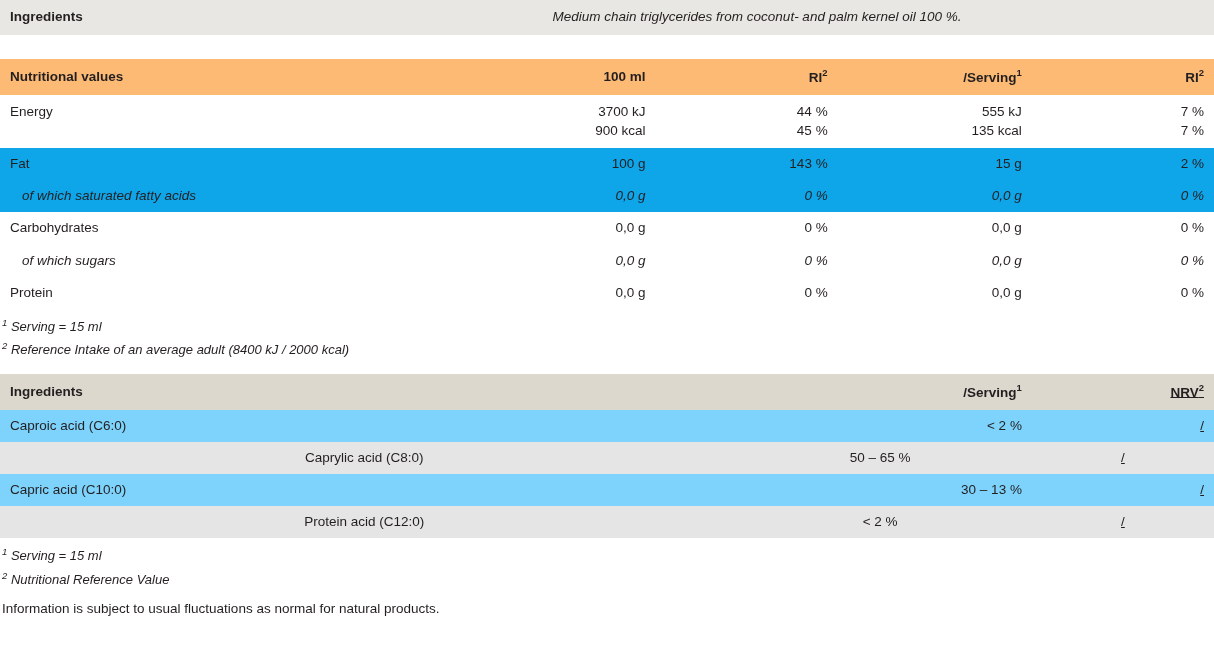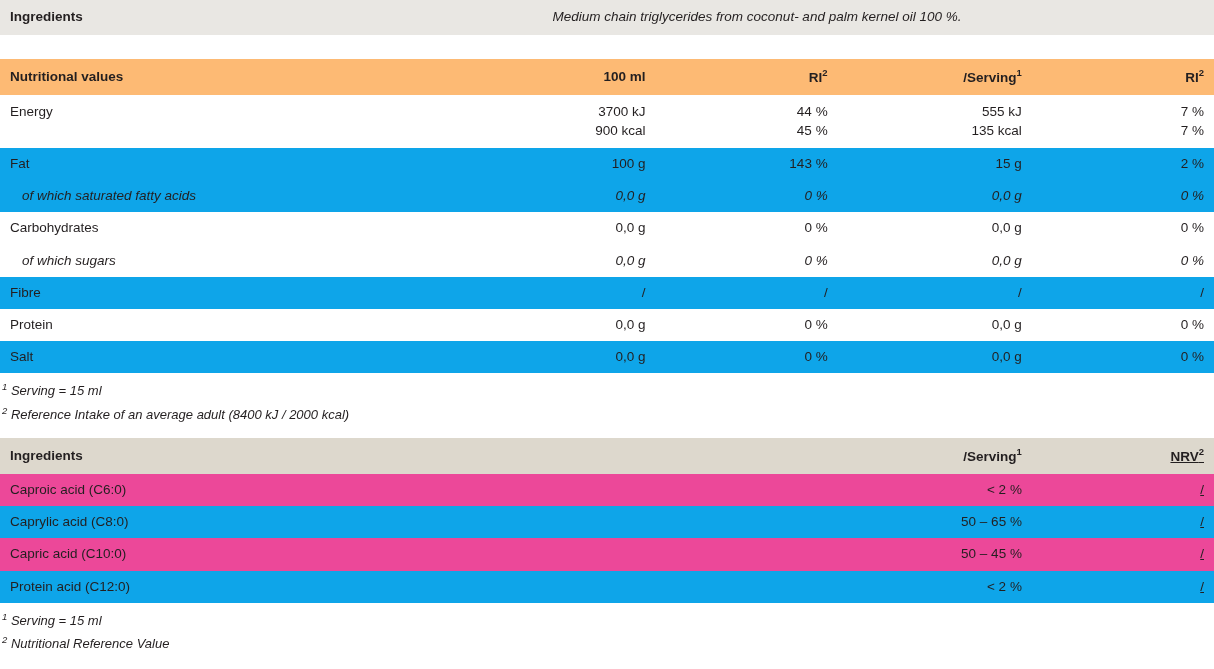--- a/index.html
+++ b/index.html
@@ -89,22 +89,22 @@
   sup { font-size: 9.5px; vertical-align: super; }
 
   
   .acids thead th {
     background: #ddd8cd;
     font-weight: bold;
     padding: 8px 10px;
     height: 30px;
     vertical-align: middle;
   }
-  .acids tbody td { padding: 7px 10px; background: #ec4899; }
-  .acids tbody tr.alt td { background: #0ea5e9; }
+  .acids tbody td { padding: 7px 10px; background: #7dd3fc; }
+  .acids tbody tr.alt td { background: #e5e5e5; text-align: center; }
   .acids .a-name { width: 60%; text-align: left; }
   .acids .a-serv { width: 25%; text-align: right; }
   .acids .a-nrv  { width: 15%; text-align: right; text-decoration: underline; }
 
   .info-line {
     padding: 10px 2px 6px 2px;
     font-size: 13.5px;
   }
 </style>
 </head>
@@ -175,43 +175,29 @@
       <td>0 %</td>
     </tr>
     <tr class="plain">
       <td class="name sub">of which sugars</td>
       <td class="subval">0,0 g</td>
       <td class="subval">0 %</td>
       <td class="subval">0,0 g</td>
       <td class="subval">0 %</td>
     </tr>
 
-    <tr class="alt">
-      <td class="name">Fibre</td>
-      <td>/</td>
-      <td>/</td>
-      <td>/</td>
-      <td>/</td>
-    </tr>
 
     <tr class="plain">
       <td class="name">Protein</td>
       <td>0,0 g</td>
       <td>0 %</td>
       <td>0,0 g</td>
       <td>0 %</td>
     </tr>
 
-    <tr class="alt">
-      <td class="name">Salt</td>
-      <td>0,0 g</td>
-      <td>0 %</td>
-      <td>0,0 g</td>
-      <td>0 %</td>
-    </tr>
   </tbody>
 </table>
 
 <div class="footnotes">
   <div><sup>1</sup><span> Serving = 15 ml</span></div>
   <div><sup>2</sup><span> Reference Intake of an average adult (8400 kJ / 2000 kcal)</span></div>
 </div>
 
 <div class="gap-12"></div>
 
@@ -234,21 +220,21 @@
       <td class="a-serv">&lt; 2 %</td>
       <td class="a-nrv">/</td>
     </tr>
     <tr class="alt">
       <td class="a-name">Caprylic acid (C8:0)</td>
       <td class="a-serv">50 – 65 %</td>
       <td class="a-nrv">/</td>
     </tr>
     <tr class="plain">
       <td class="a-name">Capric acid (C10:0)</td>
-      <td class="a-serv">50 – 45 %</td>
+      <td class="a-serv">30 – 13 %</td>
       <td class="a-nrv">/</td>
     </tr>
     <tr class="alt">
       <td class="a-name">Protein acid (C12:0)</td>
       <td class="a-serv">&lt; 2 %</td>
       <td class="a-nrv">/</td>
     </tr>
   </tbody>
 </table>
 

